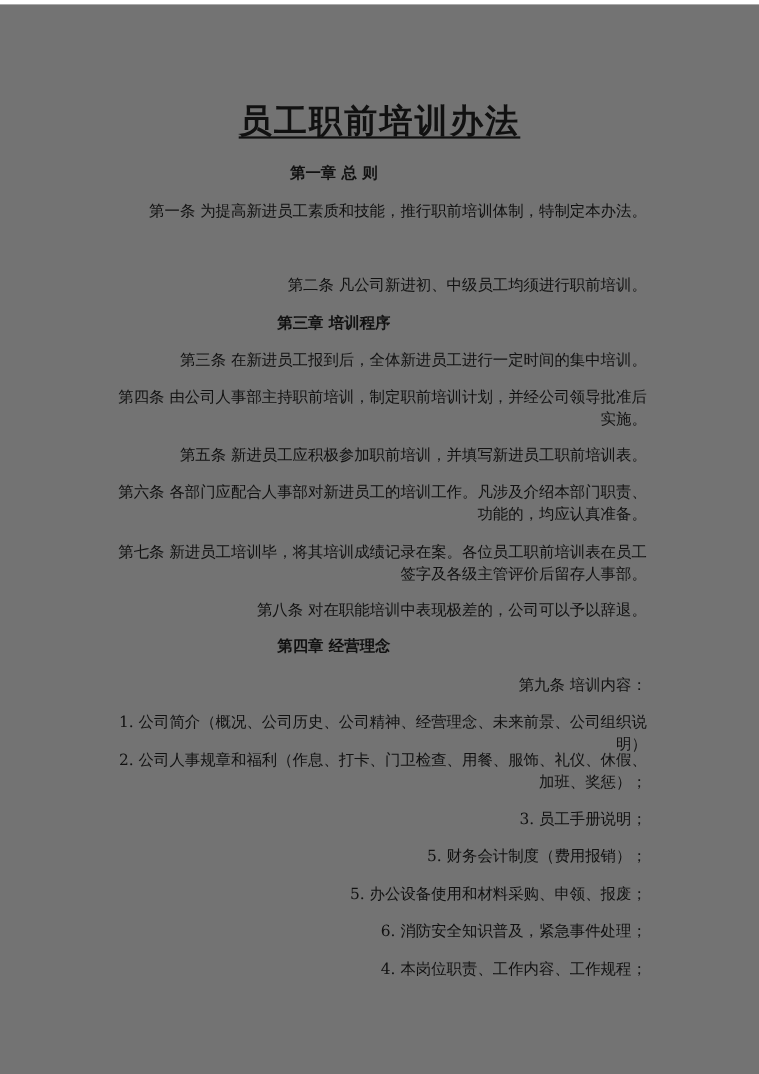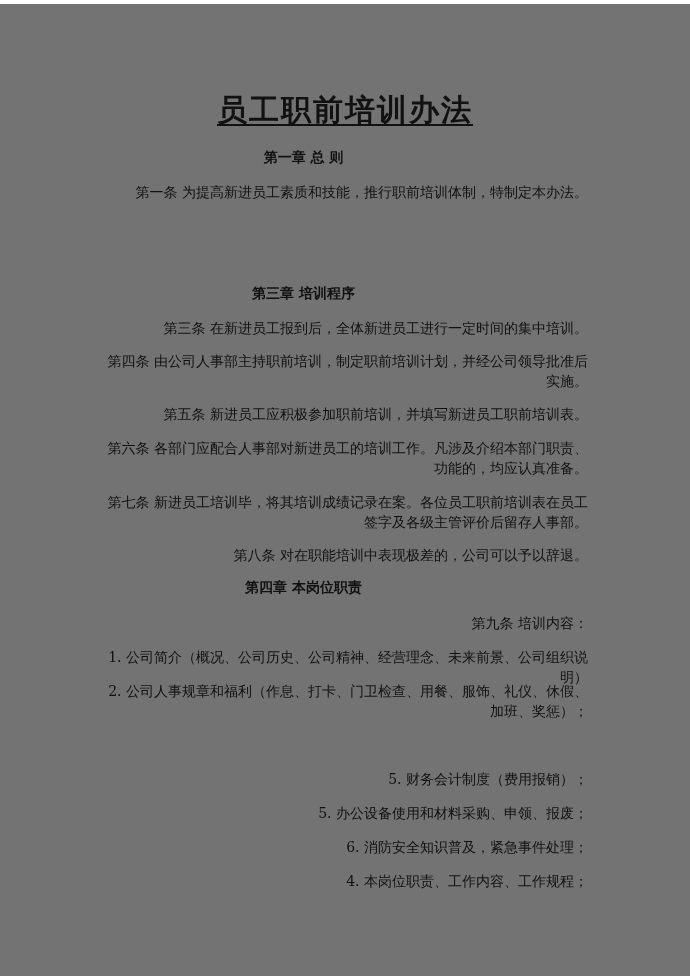--- a/index.html
+++ b/index.html
@@ -15,31 +15,33 @@
   </style>
 </head>
 <body>
 
 <div class="page">
   <div class="title"><span>员工职前培训办法</span></div>
 
   <div class="chapter" style="top:145px">第一章 总 则</div>
   <div class="para" style="top:178px">第一条 为提高新进员工素质和技能，推行职前培训体制，特制定本办法。</div>
 
+  <div class="para" style="top:246px">第二条 凡公司新进初、中级员工均须进行职前培训。</div>
 
   <div class="chapter" style="top:281px">第三章 培训程序</div>
   <div class="para" style="top:314px">第三条 在新进员工报到后，全体新进员工进行一定时间的集中培训。</div>
   <div class="para" style="top:400px">第五条 新进员工应积极参加职前培训，并填写新进员工职前培训表。</div>
   <div class="para" style="top:347px">第四条 由公司人事部主持职前培训，制定职前培训计划，并经公司领导批准后实施。</div>
   <div class="para" style="top:434px">第六条 各部门应配合人事部对新进员工的培训工作。凡涉及介绍本部门职责、功能的，均应认真准备。</div>
   <div class="para" style="top:541px">第八条 对在职能培训中表现极差的，公司可以予以辞退。</div>
   <div class="para" style="top:488px">第七条 新进员工培训毕，将其培训成绩记录在案。各位员工职前培训表在员工签字及各级主管评价后留存人事部。</div>
 
-  <div class="chapter" style="top:575px">第四章 本岗位职责</div>
+  <div class="chapter" style="top:575px">第四章 经营理念</div>
   <div class="para" style="top:609px">第九条 培训内容：</div>
 
   <div class="para" style="top:643px">1. 公司简介（概况、公司历史、公司精神、经营理念、未来前景、公司组织说明）</div>
   <div class="para" style="top:677px">2. 公司人事规章和福利（作息、打卡、门卫检查、用餐、服饰、礼仪、休假、加班、奖惩）；</div>
+  <div class="para" style="top:731px">3. 员工手册说明；</div>
   <div class="para" style="top:765px">5. 财务会计制度（费用报销）；</div>
   <div class="para" style="top:799px">5. 办公设备使用和材料采购、申领、报废；</div>
   <div class="para" style="top:833px">6. 消防安全知识普及，紧急事件处理；</div>
   <div class="para" style="top:867px">4. 本岗位职责、工作内容、工作规程；</div>
 </div>
 
 </body></html>

